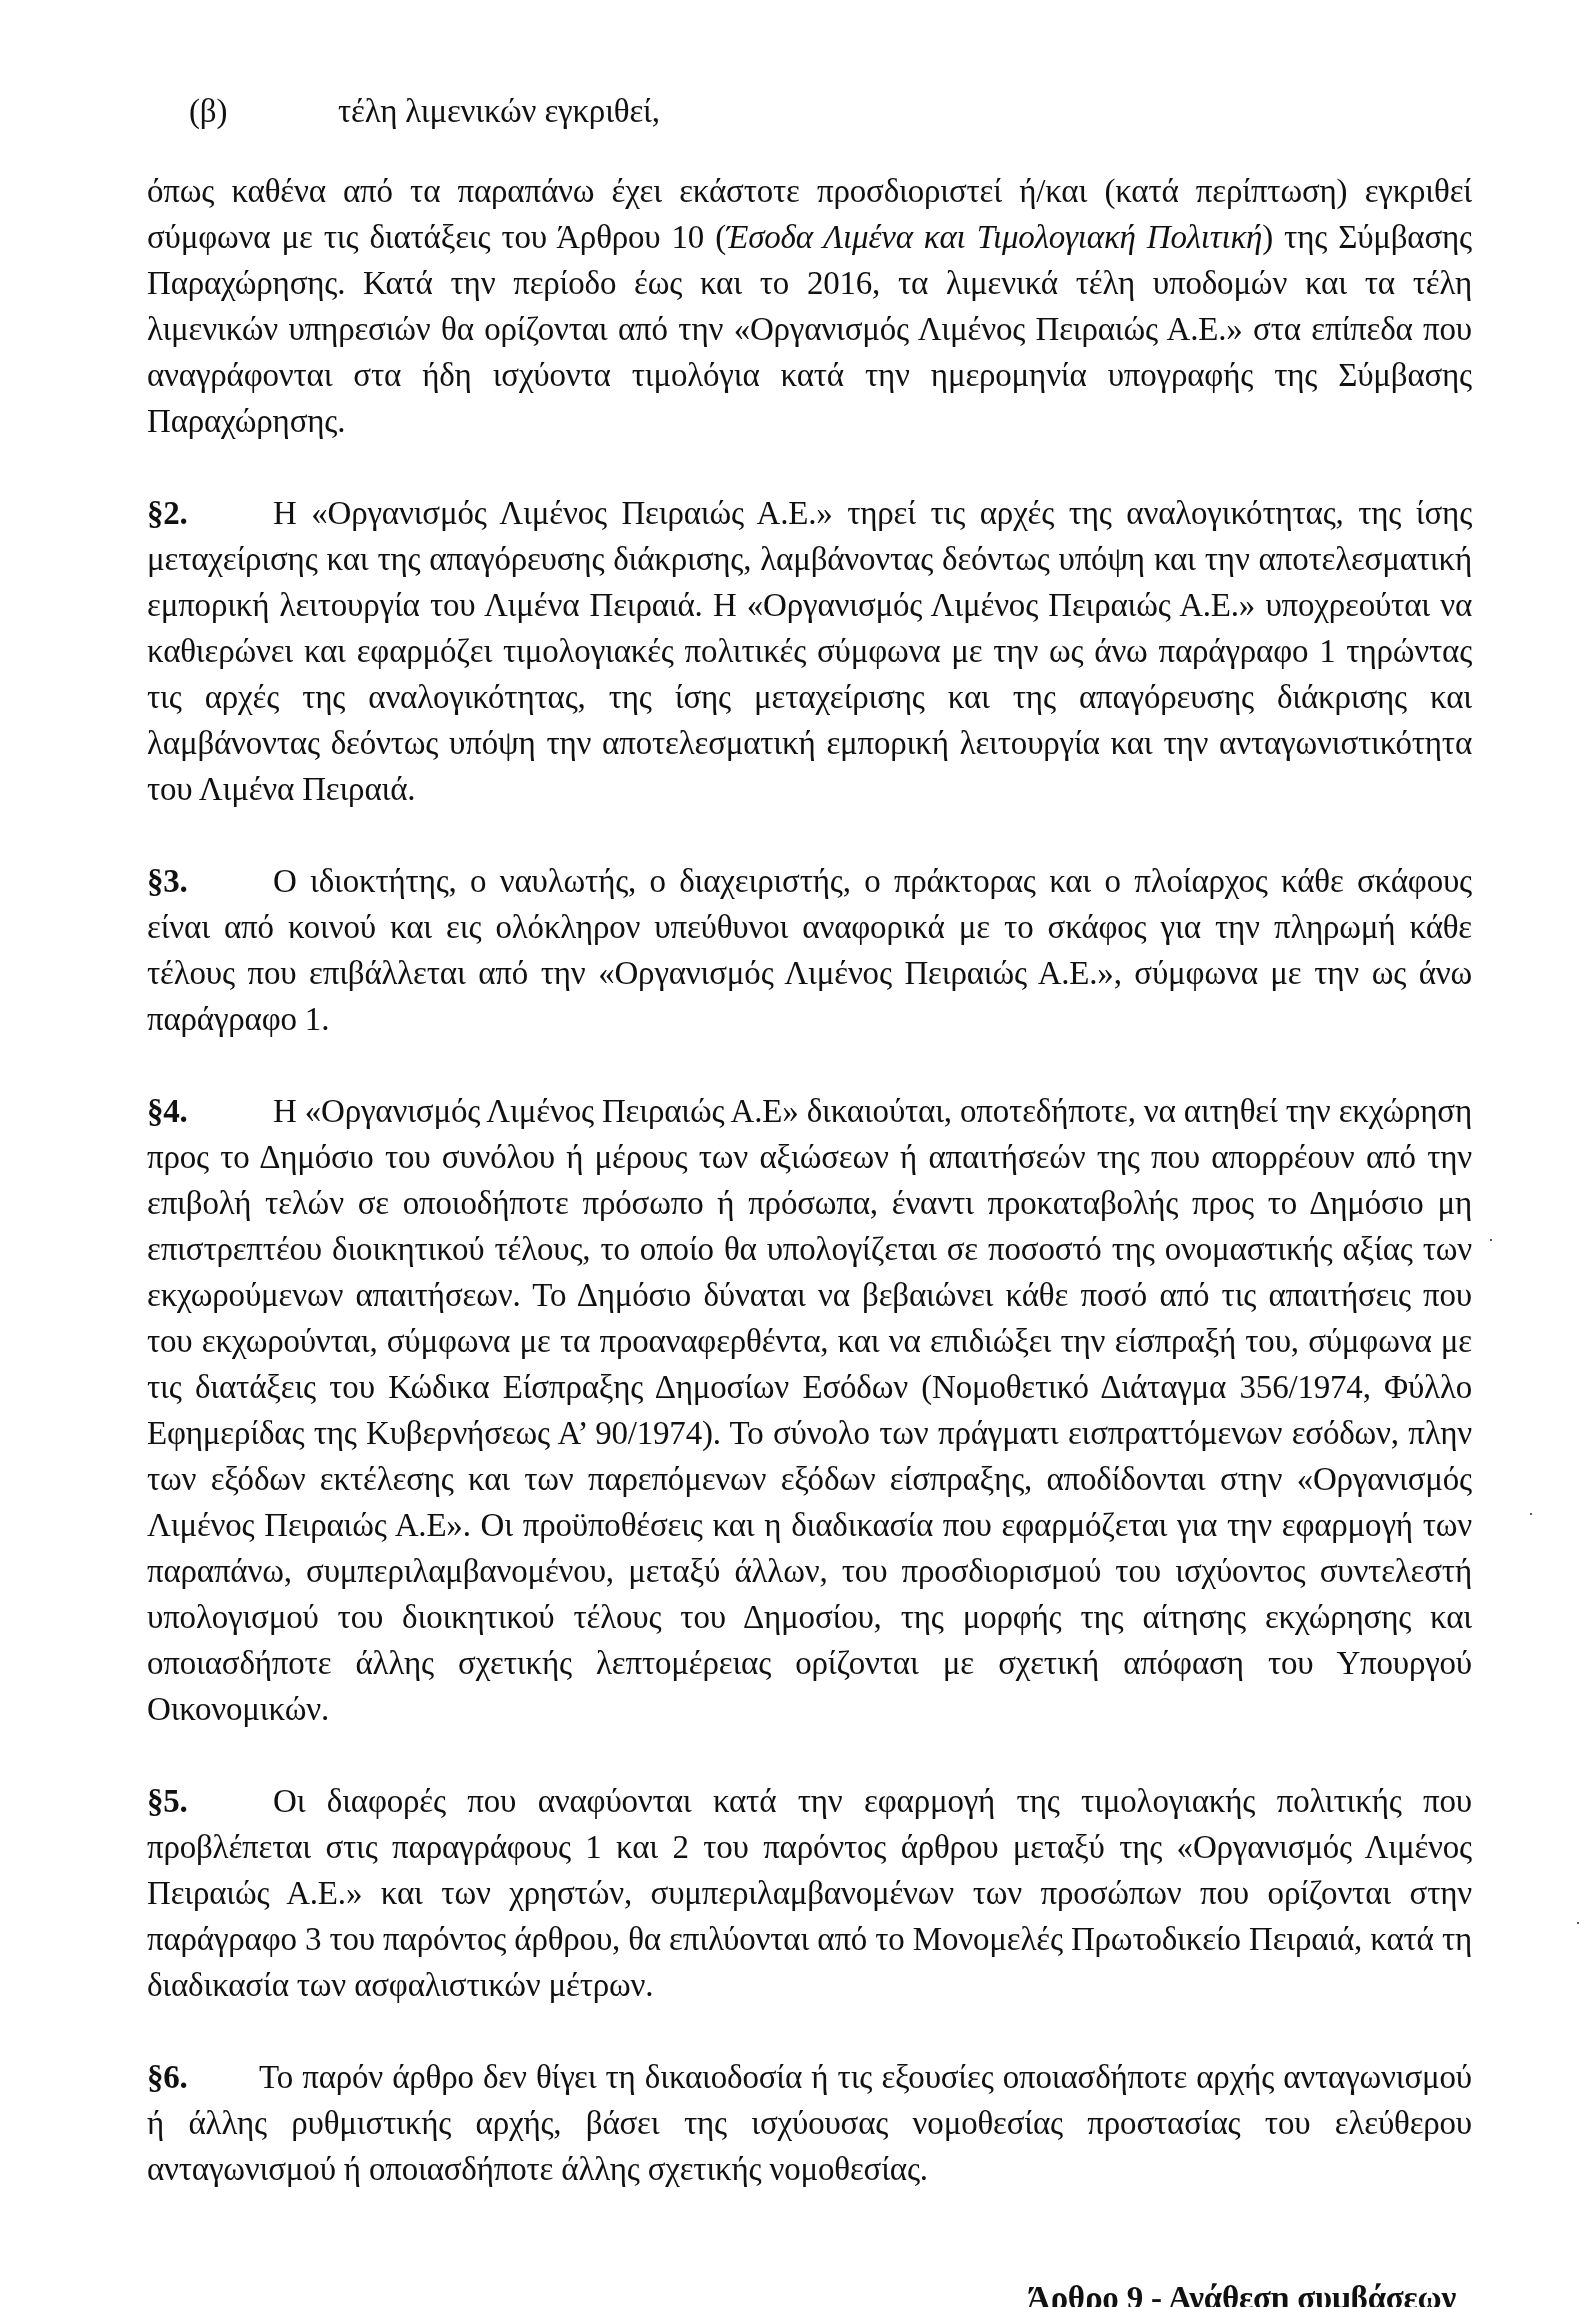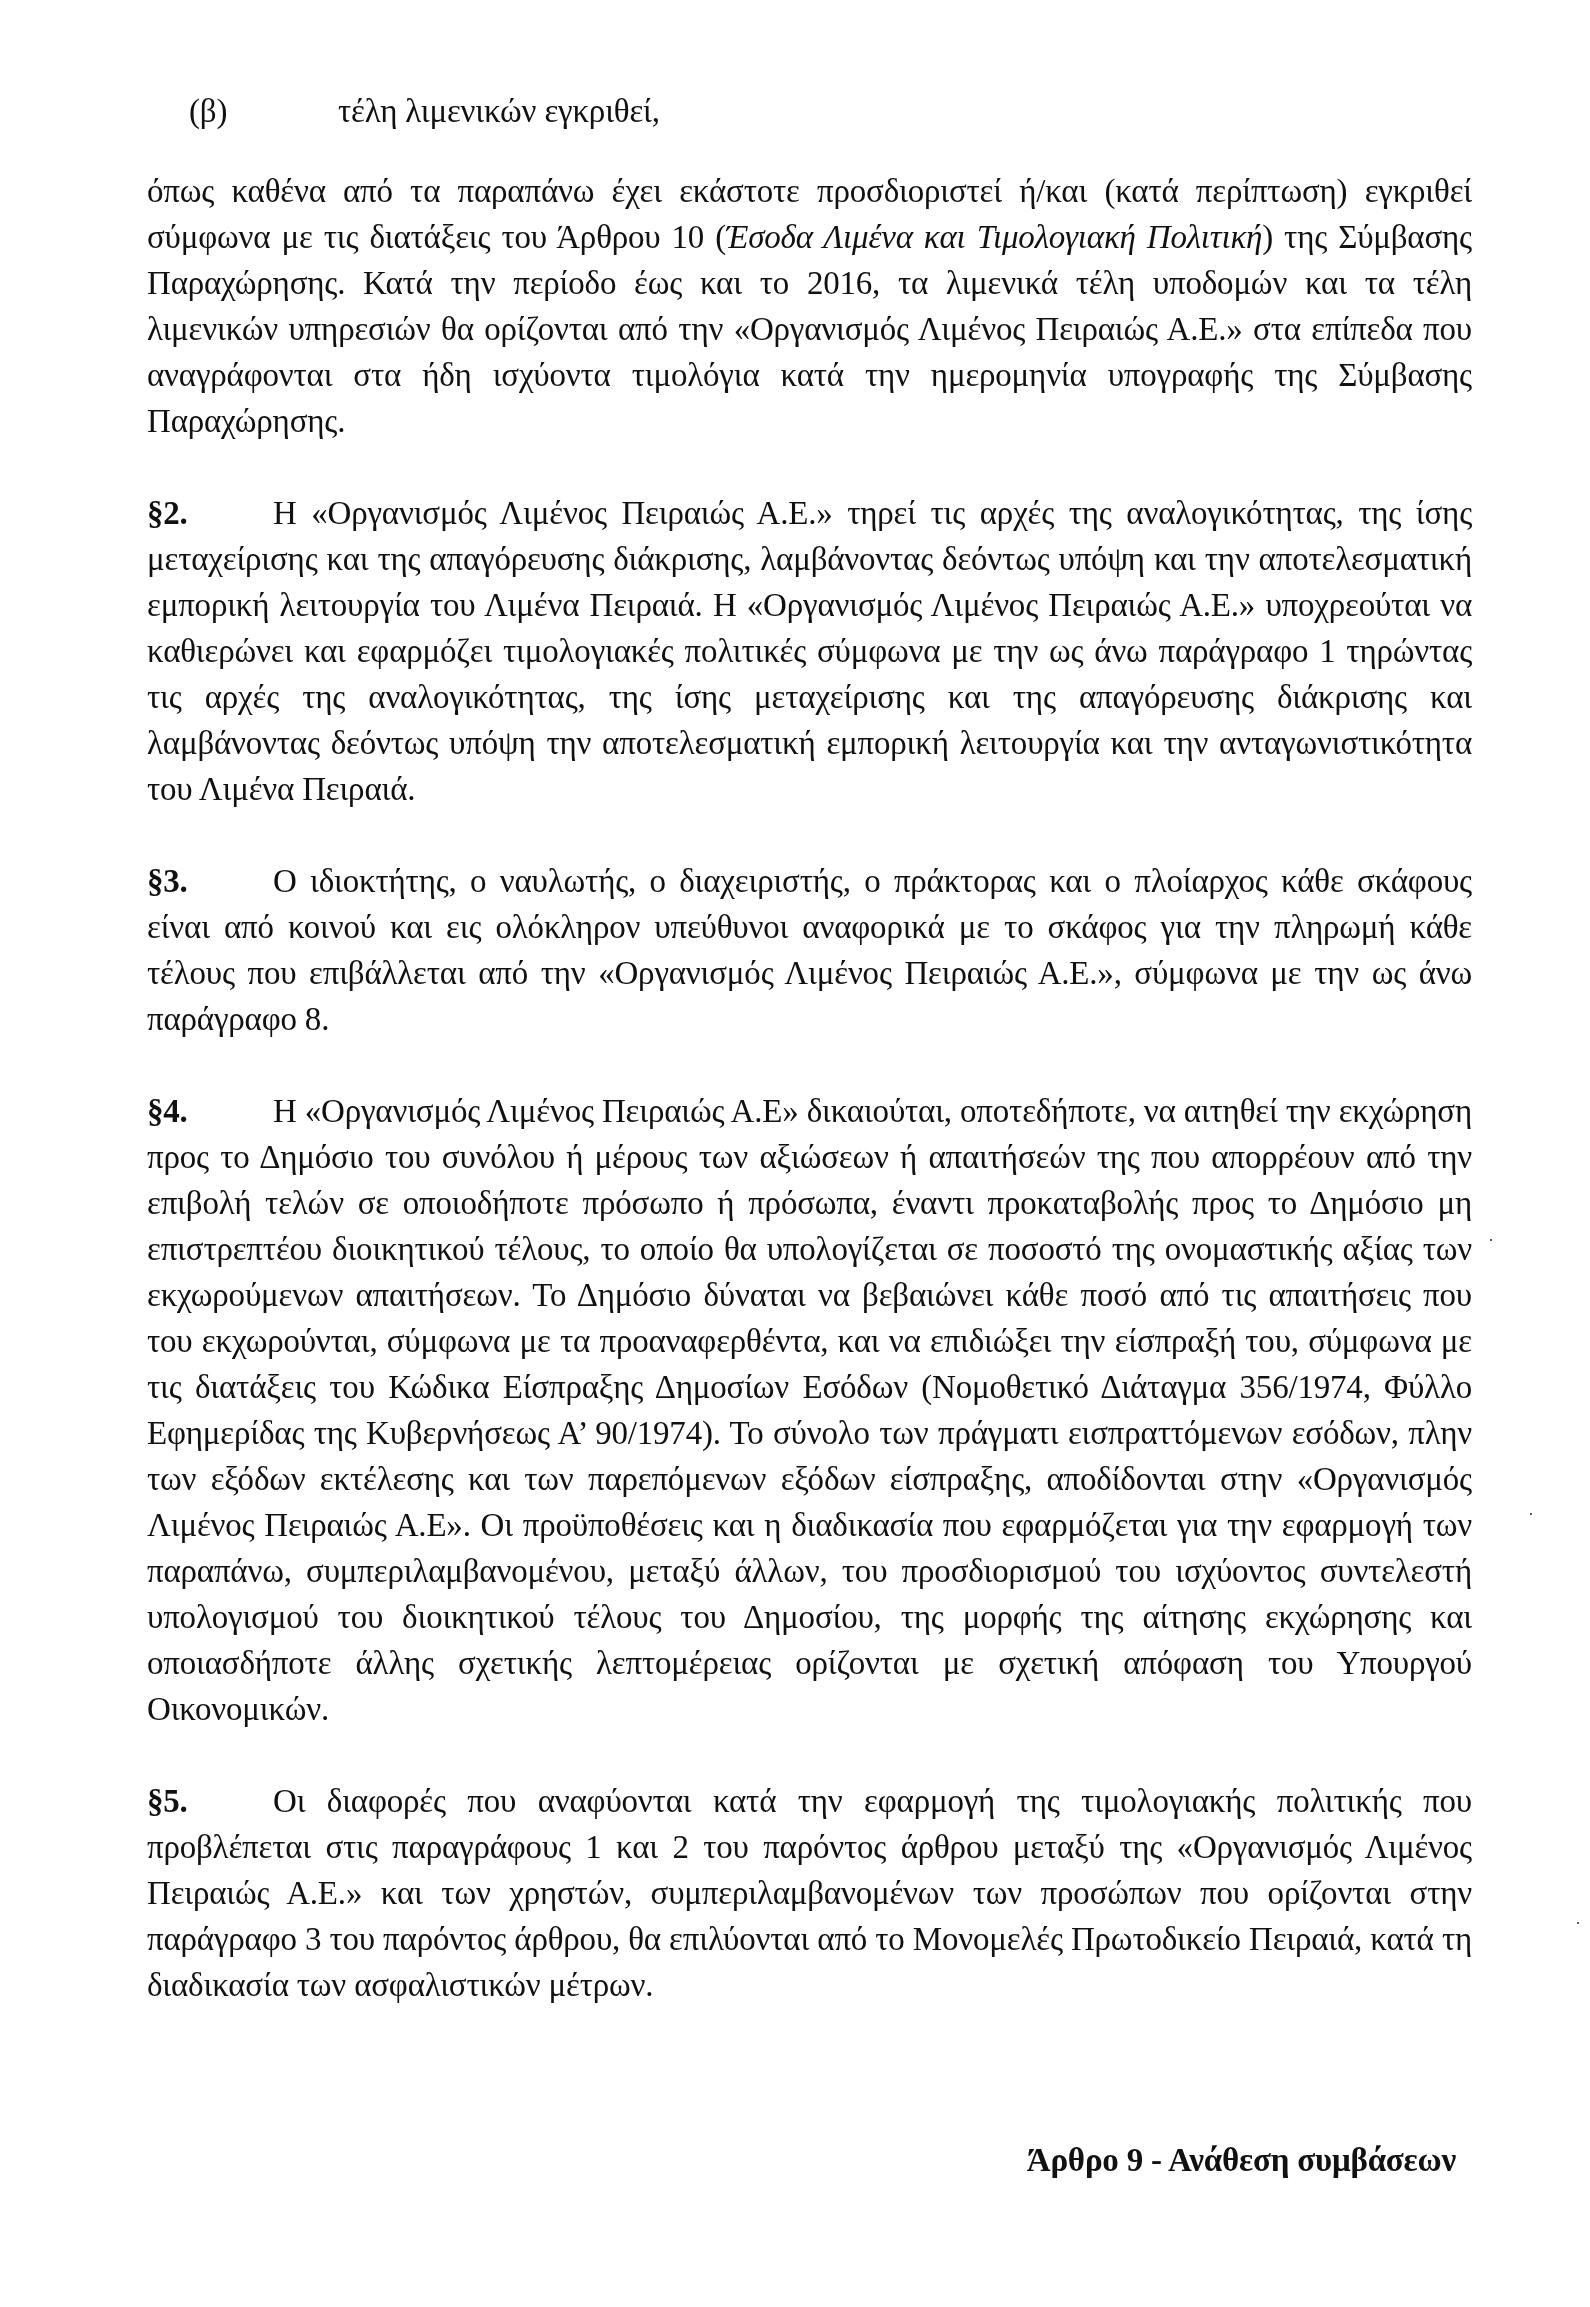--- a/index.html
+++ b/index.html
@@ -91,32 +91,33 @@
     <div class="gap-after-item"></div>
 
     <p class="para"><span>όπως καθένα από τα παραπάνω έχει εκάστοτε προσδιοριστεί ή/και (κατά περίπτωση) εγκριθεί σύμφωνα με τις διατάξεις του Άρθρου 10 (</span><em class="it">Έσοδα Λιμένα και Τιμολογιακή Πολιτική</em><span>) της Σύμβασης Παραχώρησης. Κατά την περίοδο έως και το 2016, τα λιμενικά τέλη υποδομών και τα τέλη λιμενικών υπηρεσιών θα ορίζονται από την «Οργανισμός Λιμένος Πειραιώς Α.Ε.» στα επίπεδα που αναγράφονται στα ήδη ισχύοντα τιμολόγια κατά την ημερομηνία υπογραφής της Σύμβασης Παραχώρησης.</span></p>
 
     <div class="gap-section"></div>
 
     <p class="para"><span class="section-mark">§2.</span><span>Η «Οργανισμός Λιμένος Πειραιώς Α.Ε.» τηρεί τις αρχές της αναλογικότητας, της ίσης μεταχείρισης και της απαγόρευσης διάκρισης, λαμβάνοντας δεόντως υπόψη και την αποτελεσματική εμπορική λειτουργία του Λιμένα Πειραιά. Η «Οργανισμός Λιμένος Πειραιώς Α.Ε.» υποχρεούται να καθιερώνει και εφαρμόζει τιμολογιακές πολιτικές σύμφωνα με την ως άνω παράγραφο 1 τηρώντας τις αρχές της αναλογικότητας, της ίσης μεταχείρισης και της απαγόρευσης διάκρισης και λαμβάνοντας δεόντως υπόψη την αποτελεσματική εμπορική λειτουργία και την ανταγωνιστικότητα του Λιμένα Πειραιά.</span></p>
 
     <div class="gap-section"></div>
 
-    <p class="para"><span class="section-mark">§3.</span><span>Ο ιδιοκτήτης, ο ναυλωτής, ο διαχειριστής, ο πράκτορας και ο πλοίαρχος κάθε σκάφους είναι από κοινού και εις ολόκληρον υπεύθυνοι αναφορικά με το σκάφος για την πληρωμή κάθε τέλους που επιβάλλεται από την «Οργανισμός Λιμένος Πειραιώς Α.Ε.», σύμφωνα με την ως άνω παράγραφο 8.</span></p>
+    <p class="para"><span class="section-mark">§3.</span><span>Ο ιδιοκτήτης, ο ναυλωτής, ο διαχειριστής, ο πράκτορας και ο πλοίαρχος κάθε σκάφους είναι από κοινού και εις ολόκληρον υπεύθυνοι αναφορικά με το σκάφος για την πληρωμή κάθε τέλους που επιβάλλεται από την «Οργανισμός Λιμένος Πειραιώς Α.Ε.», σύμφωνα με την ως άνω παράγραφο 1.</span></p>
 
     <div class="gap-section"></div>
 
     <p class="para"><span class="section-mark">§4.</span><span>Η «Οργανισμός Λιμένος Πειραιώς Α.Ε» δικαιούται, οποτεδήποτε, να αιτηθεί την εκχώρηση προς το Δημόσιο του συνόλου ή μέρους των αξιώσεων ή απαιτήσεών της που απορρέουν από την επιβολή τελών σε οποιοδήποτε πρόσωπο ή πρόσωπα, έναντι προκαταβολής προς το Δημόσιο μη επιστρεπτέου διοικητικού τέλους, το οποίο θα υπολογίζεται σε ποσοστό της ονομαστικής αξίας των εκχωρούμενων απαιτήσεων. Το Δημόσιο δύναται να βεβαιώνει κάθε ποσό από τις απαιτήσεις που του εκχωρούνται, σύμφωνα με τα προαναφερθέντα, και να επιδιώξει την είσπραξή του, σύμφωνα με τις διατάξεις του Κώδικα Είσπραξης Δημοσίων Εσόδων (Νομοθετικό Διάταγμα 356/1974, Φύλλο Εφημερίδας της Κυβερνήσεως Α’ 90/1974). Το σύνολο των πράγματι εισπραττόμενων εσόδων, πλην των εξόδων εκτέλεσης και των παρεπόμενων εξόδων είσπραξης, αποδίδονται στην «Οργανισμός Λιμένος Πειραιώς Α.Ε». Οι προϋποθέσεις και η διαδικασία που εφαρμόζεται για την εφαρμογή των παραπάνω, συμπεριλαμβανομένου, μεταξύ άλλων, του προσδιορισμού του ισχύοντος συντελεστή υπολογισμού του διοικητικού τέλους του Δημοσίου, της μορφής της αίτησης εκχώρησης και οποιασδήποτε άλλης σχετικής λεπτομέρειας ορίζονται με σχετική απόφαση του Υπουργού Οικονομικών.</span></p>
 
     <div class="gap-section"></div>
 
     <p class="para"><span class="section-mark">§5.</span><span>Οι διαφορές που αναφύονται κατά την εφαρμογή της τιμολογιακής πολιτικής που προβλέπεται στις παραγράφους 1 και 2 του παρόντος άρθρου μεταξύ της «Οργανισμός Λιμένος Πειραιώς Α.Ε.» και των χρηστών, συμπεριλαμβανομένων των προσώπων που ορίζονται στην παράγραφο 3 του παρόντος άρθρου, θα επιλύονται από το Μονομελές Πρωτοδικείο Πειραιά, κατά τη διαδικασία των ασφαλιστικών μέτρων.</span></p>
 
     <div class="gap-section"></div>
 
+    <p class="para"><span class="section-mark narrow">§6.</span><span>Το παρόν άρθρο δεν θίγει τη δικαιοδοσία ή τις εξουσίες οποιασδήποτε αρχής ανταγωνισμού ή άλλης ρυθμιστικής αρχής, βάσει της ισχύουσας νομοθεσίας προστασίας του ελεύθερου ανταγωνισμού ή οποιασδήποτε άλλης σχετικής νομοθεσίας.</span></p>
 
     <div class="gap-heading-before"></div>
 
     <h2 class="article-heading">Άρθρο 9 - Ανάθεση συμβάσεων</h2>
 
     <div class="gap-heading-after"></div>
 
   </div>
 
   <span class="stray-dot" style="left:1490px; top:1239px;"></span>

